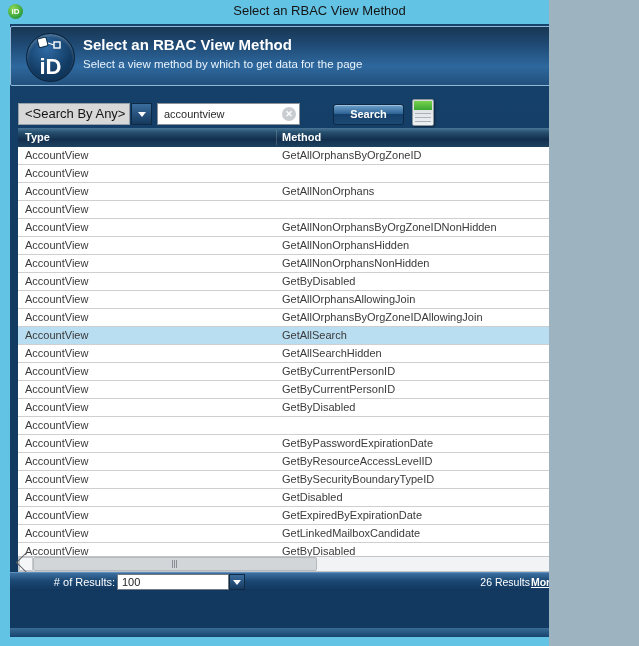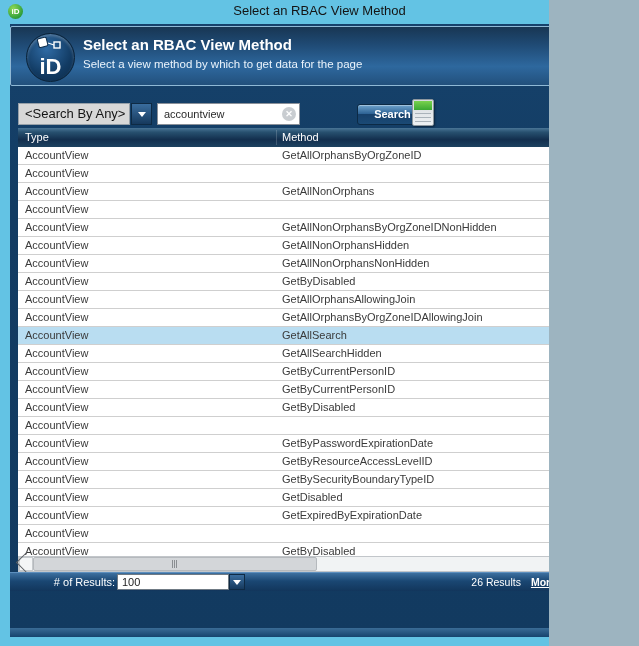--- a/index.html
+++ b/index.html
@@ -42,32 +42,32 @@
   .dd-btn{position:absolute;box-sizing:border-box;background:linear-gradient(180deg,#3a6d9e,#16395d);border:1px solid #0e2a44;}
   .dd-btn .tri{position:absolute;left:50%;top:50%;margin:-2px 0 0 -4px;width:0;height:0;
     border-left:4px solid transparent;border-right:4px solid transparent;border-top:5px solid #fff;}
   .filter-arrow{left:121px;top:79px;width:21px;height:22px;}
   .search-input{position:absolute;left:147px;top:79px;width:143px;height:22px;box-sizing:border-box;
     background:#fff;border:1px solid #8a9099;font-size:11px;padding:0 20px 0 6px;color:#2a2a2a;font-family:"Liberation Sans",sans-serif;}
   .clear-icon{position:absolute;left:272px;top:83px;width:14px;height:14px;border-radius:50%;
     background:#c9cdd1;color:#fff;font-size:9px;line-height:14px;text-align:center;font-weight:bold;}
   .btn-grad{box-sizing:border-box;border:1px solid #0c2a45;border-radius:3px;color:#fff;font-weight:bold;font-size:11px;text-align:center;
     background:linear-gradient(180deg,#6fa3cd 0%,#2f6496 45%,#16406b 50%,#1b4a75 100%);
-    box-shadow:inset 0 1px 0 rgba(255,255,255,.35);margin-left:24px;}
+    box-shadow:inset 0 1px 0 rgba(255,255,255,.35);}
   .search-btn{position:absolute;left:323px;top:80px;width:71px;height:21px;line-height:19px;}
   .export-sheet{position:absolute;left:402px;top:75px;width:22px;height:27px;box-sizing:border-box;
     background:linear-gradient(180deg,#d7dbde 0%,#eef1f3 100%);border:1px solid #8d979e;border-radius:2px;box-shadow:1px 1px 2px rgba(0,0,0,.4);}
   .export-sheet .band{position:absolute;left:1px;top:1px;right:1px;height:9px;background:linear-gradient(180deg,#79d24e,#3aa832);}
   .export-sheet .lines{position:absolute;left:2px;right:2px;top:13px;height:10px;
     background:repeating-linear-gradient(180deg,#aab3ba 0 1px,transparent 1px 4px);}
 
   
   .table-header{position:absolute;left:8px;top:104px;width:586px;height:19px;box-sizing:border-box;
     background:linear-gradient(180deg,#4a7596 0%,#27506f 22%,#132f4e 60%,#1d4260 100%);
-    color:#fff;font-size:11px;font-weight:normal;line-height:19px;}
+    color:#fff;font-size:11px;font-weight:bold;line-height:19px;}
   .th-type{position:absolute;left:7px;top:0;}
   .th-method{position:absolute;left:264px;top:0;}
   .th-divider{position:absolute;left:258px;top:2px;width:1px;height:15px;background:rgba(255,255,255,.18);}
   .table-body{position:absolute;left:8px;top:123px;width:586px;height:409px;overflow:hidden;background:#fff;}
   .trow{display:flex;height:18px;box-sizing:border-box;border-bottom:1px solid #cfcfcf;background:#fff;
     font-size:11px;color:#3a3a3a;line-height:17px;}
   .trow.selected{background:#b9ddf1;}
   .cell{white-space:nowrap;overflow:hidden;}
   .cell.type{width:264px;padding-left:7px;box-sizing:border-box;}
   .cell.method{flex:1;}
@@ -97,21 +97,21 @@
     background:#d3d6d9;border:1px solid #b5b9bd;border-radius:2px;}
 
   
   .footer{position:absolute;left:0;top:548px;width:619px;height:19px;
     background:linear-gradient(180deg,#3d70a0 0%,#1a4773 45%,#12365c 100%);
     border-top:1px solid #5d8fbe;box-sizing:border-box;}
   .results-label{position:absolute;left:40px;top:3px;width:65px;text-align:right;font-size:11px;color:#fff;}
   .results-select{position:absolute;left:107px;top:1px;width:112px;height:16px;box-sizing:border-box;
     background:#fff;border:1px solid #6f7a84;font-size:11px;line-height:14px;padding-left:4px;color:#222;}
   .results-arrow{left:219px;top:1px;width:16px;height:16px;}
-  .count-wrap{position:absolute;left:400px;top:3px;width:146px;display:flex;justify-content:flex-end;gap:10px;
+  .count-wrap{position:absolute;left:400px;top:3px;width:146px;display:flex;justify-content:flex-end;gap:1px;
     font-size:10.5px;color:#fff;}
   .more-link{font-weight:bold;text-decoration:underline;cursor:pointer;}
   .excel-icon{position:absolute;left:566px;top:0px;width:17px;height:17px;background:#f4f6f8;border:1px solid #7e8b94;border-radius:2px;box-sizing:border-box;}
   .excel-icon .green{position:absolute;left:1px;bottom:1px;width:9px;height:10px;background:#217346;
     color:#fff;font-size:8px;font-weight:bold;text-align:center;line-height:10px;}
   .excel-icon .sheet{position:absolute;right:1px;top:1px;width:5px;height:13px;
     background:repeating-linear-gradient(180deg,#b9c2c9 0 1px,#fff 1px 3px);}
   .copy-icon{position:absolute;left:587px;top:-1px;width:19px;height:19px;}
   .copy-icon .pg{position:absolute;box-sizing:border-box;background:#fdfdfd;border:1px solid #8a97a0;border-radius:1px;}
   .copy-icon .back{left:1px;top:3px;width:11px;height:14px;background:#dfe5e9;}
@@ -251,20 +251,21 @@
         <div class="trow">
           <div class="cell type">AccountView</div>
           <div class="cell method">GetDisabled</div>
         </div>
         <div class="trow">
           <div class="cell type">AccountView</div>
           <div class="cell method">GetExpiredByExpirationDate</div>
         </div>
         <div class="trow">
           <div class="cell type">AccountView</div>
+          <div class="cell method">GetLinkedMailboxCandidate</div>
         </div>
         <div class="trow">
           <div class="cell type">AccountView</div>
           <div class="cell method">GetByDisabled</div>
         </div>
       </div>
 
     <div class="vsb">
       <div class="sb-btn up">
           <span class="chev up"></span>

